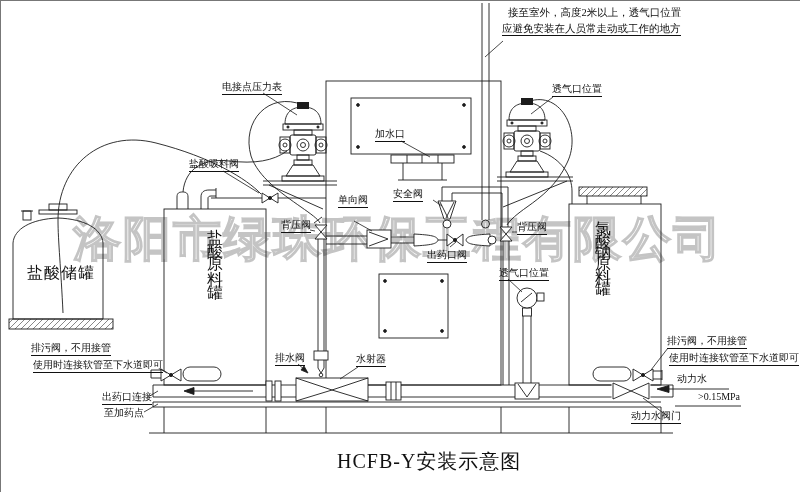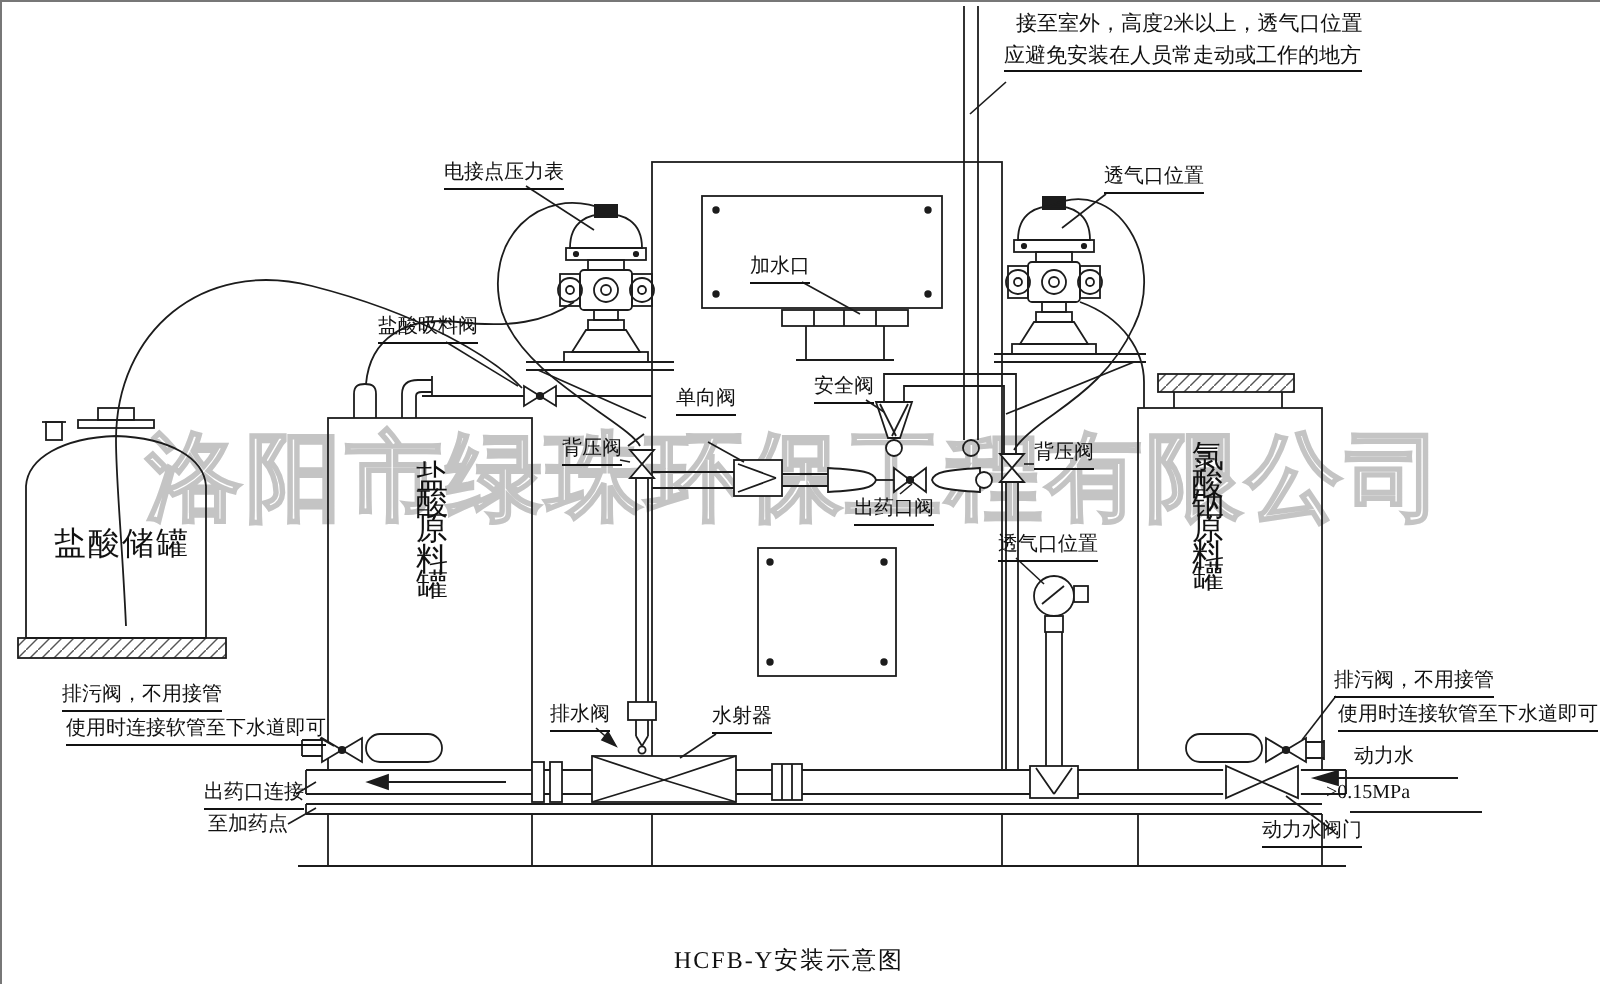--- a/index.html
+++ b/index.html
@@ -9,21 +9,21 @@
   #wm{position:absolute;left:72px;top:206px;z-index:0;font-size:48px;font-weight:bold;
       letter-spacing:2px;white-space:nowrap;color:rgba(255,255,255,0);
       -webkit-text-stroke:1.2px #c4c4c4;}
   svg{position:absolute;left:0;top:0;z-index:1;}
   .lbl{position:absolute;z-index:2;font-size:10px;line-height:1.25;color:#111;
        white-space:nowrap;}
   .u{border-bottom:1px solid #111;}
   .big{font-size:16px;letter-spacing:1px;font-family:Liberation Serif, serif;}
   .vert{writing-mode:vertical-rl;text-orientation:upright;font-size:16px;}
   .vs14{letter-spacing:14px;} .vs12{letter-spacing:12px;}
-  #title{font-size:12px;letter-spacing:1px;margin-top:24px;}
+  #title{font-size:20px;letter-spacing:1px;}
   .mid{font-size:10px;}
 </style>
 </head>
 <body>
 
 <div id="stage">
 
   <div id="wm">洛阳市绿珠环保工程有限公司</div>
 
   <svg width="800" height="492" viewBox="0 0 800 492">
@@ -229,38 +229,38 @@
     </g>
   </svg>
 
   <div class="lbl" style="left:507px;top:5px;font-size:10.5px">接至室外，高度2米以上，透气口位置</div>
   <div class="lbl u" style="left:501px;top:21px;font-size:10.5px">应避免安装在人员常走动或工作的地方</div>
 
   <div class="lbl u" style="left:221px;top:80px">电接点压力表</div>
   <div class="lbl u" style="left:551px;top:82px">透气口位置</div>
   <div class="lbl u" style="left:188px;top:157px">盐酸吸料阀</div>
   <div class="lbl u" style="left:374px;top:127px">加水口</div>
-  <div class="lbl u" style="left:406px;top:187px">安全阀</div>
+  <div class="lbl u" style="left:392px;top:187px">安全阀</div>
   <div class="lbl u" style="left:337px;top:193px">单向阀</div>
   <div class="lbl u" style="left:280px;top:218px">背压阀</div>
   <div class="lbl u" style="left:516px;top:220px">背压阀</div>
   <div class="lbl u" style="left:426px;top:248px">出药口阀</div>
   <div class="lbl u" style="left:498px;top:266px">透气口位置</div>
   <div class="lbl u" style="left:274px;top:351px">排水阀</div>
   <div class="lbl u" style="left:355px;top:352px">水射器</div>
 
   <div class="lbl u" style="left:30px;top:341px">排污阀，不用接管</div>
   <div class="lbl u" style="left:32px;top:358px">使用时连接软管至下水道即可</div>
   <div class="lbl u" style="left:101px;top:390px">出药口连接</div>
   <div class="lbl" style="left:103px;top:406px">至加药点</div>
 
   <div class="lbl u" style="left:666px;top:334px">排污阀，不用接管</div>
   <div class="lbl u" style="left:668px;top:351px">使用时连接软管至下水道即可</div>
   <div class="lbl mid" style="left:676px;top:372px">动力水</div>
-  <div class="lbl mid" style="left:662px;top:390px">&gt;0.15MPa</div>
+  <div class="lbl mid" style="left:697px;top:390px">&gt;0.15MPa</div>
   <div class="lbl u" style="left:630px;top:409px">动力水阀门</div>
 
   <div class="lbl big" style="left:26px;top:262px">盐酸储罐</div>
   <div class="lbl vert vs14" style="left:204px;top:215px">盐酸原料罐</div>
   <div class="lbl vert vs12" style="left:592px;top:207px">氯酸钠原料罐</div>
 
   <div class="lbl" id="title" style="left:336px;top:448px">HCFB-Y安装示意图</div>
 </div>
 
 </body></html>

